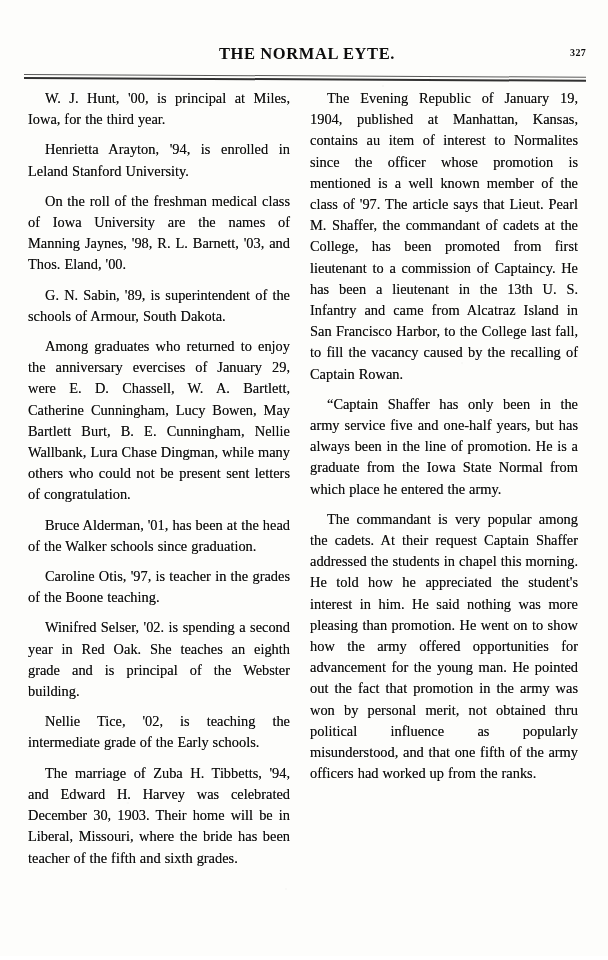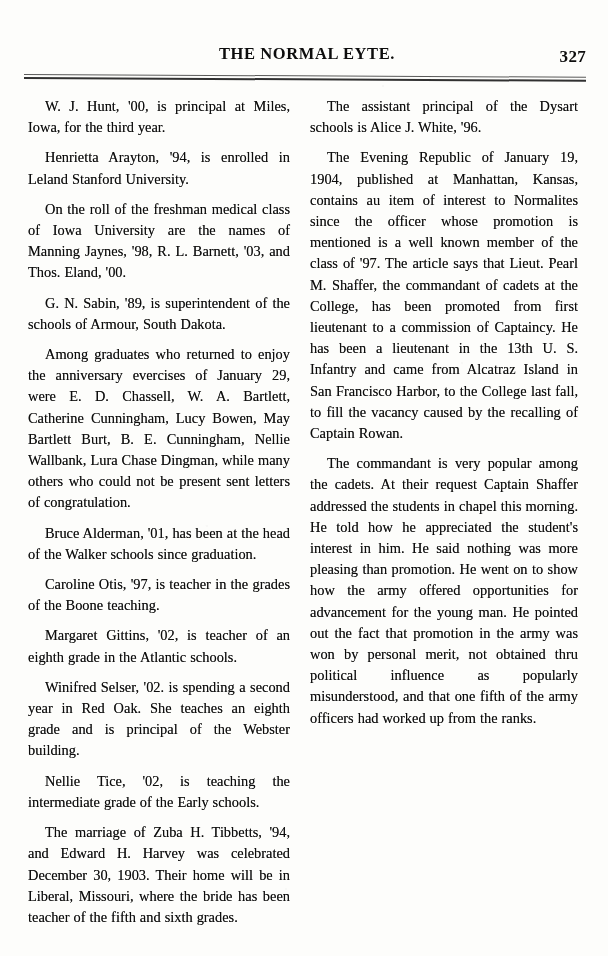--- a/index.html
+++ b/index.html
@@ -55,21 +55,21 @@
     font-weight: bold;
     font-size: 16.5px;
     letter-spacing: .6px;
     white-space: nowrap;
   }
 
   .runhead-folio {
     position: absolute;
     right: 0;
     top: 3px;
-    font-size: 17px;
+    font-size: 10px;
     font-weight: bold;
     letter-spacing: .3px;
   }
 
   
   .head-rule {
     position: absolute;
     left: 24px;
     right: 22px;
     top: 74px;
@@ -98,21 +98,21 @@
   .columns {
     position: absolute;
     left: 0;
     right: 0;
     top: 88px;
     bottom: 8px;
   }
 
   .col {
     position: absolute;
-    top: 8px;
+    top: 0;
     bottom: 0;
   }
   .col-left  { left: 28px;  width: 262px; }
   .col-right { left: 310px; width: 268px; }
 
   .col p {
     margin: 0 0 9px 0;
     font-size: 14.4px;
     line-height: 21.2px;
     text-align: justify;
@@ -147,25 +147,24 @@
 
   <div class="columns">
     <div class="col col-left">
         <p>W. J. Hunt, '00, is principal at Miles, Iowa, for the third year.</p>
         <p>Henrietta Arayton, '94, is enrolled in Leland Stanford University.</p>
         <p>On the roll of the freshman medical class of Iowa University are the names of Manning Jaynes, '98, R. L. Barnett, '03, and Thos. Eland, '00.</p>
         <p>G. N. Sabin, '89, is superintendent of the schools of Armour, South Dakota.</p>
         <p>Among graduates who returned to enjoy the anniversary evercises of January 29, were E. D. Chassell, W. A. Bartlett, Catherine Cunningham, Lucy Bowen, May Bartlett Burt, B. E. Cunningham, Nellie Wallbank, Lura Chase Dingman, while many others who could not be present sent letters of congratulation.</p>
         <p>Bruce Alderman, '01, has been at the head of the Walker schools since graduation.</p>
         <p>Caroline Otis, '97, is teacher in the grades of the Boone teaching.</p>
-        <p>Margaret Gittins, '02, is teacher of an eighth grade in the Atlantic schools.</p>
         <p>Winifred Selser, '02. is spending a second year in Red Oak. She teaches an eighth grade and is principal of the Webster building.</p>
         <p>Nellie Tice, '02, is teaching the intermediate grade of the Early schools.</p>
         <p>The marriage of Zuba H. Tibbetts, '94, and Edward H. Harvey was celebrated December 30, 1903. Their home will be in Liberal, Missouri, where the bride has been teacher of the fifth and sixth grades.</p>
       </div>
     <div class="col col-right">
-        <p>The assistant principal of the Dysart schools is Alice J. White, '96.</p>
         <p>The Evening Republic of January 19, 1904, published at Manhattan, Kansas, contains au item of interest to Normalites since the officer whose promotion is mentioned is a well known member of the class of '97. The article says that Lieut. Pearl M. Shaffer, the commandant of cadets at the College, has been promoted from first lieutenant to a commission of Captaincy. He has been a lieutenant in the 13th U. S. Infantry and came from Alcatraz Island in San Francisco Harbor, to the College last fall, to fill the vacancy caused by the recalling of Captain Rowan.</p>
+        <p>“Captain Shaffer has only been in the army service five and one-half years, but has always been in the line of promotion. He is a graduate from the Iowa State Normal from which place he entered the army.</p>
         <p>The commandant is very popular among the cadets. At their request Captain Shaffer addressed the students in chapel this morning. He told how he appreciated the student's interest in him. He said nothing was more pleasing than promotion. He went on to show how the army offered opportunities for advancement for the young man. He pointed out the fact that promotion in the army was won by personal merit, not obtained thru political influence as popularly misunderstood, and that one fifth of the army officers had worked up from the ranks.</p>
       </div>
   </div>
 
 </div>
 
 </body></html>

